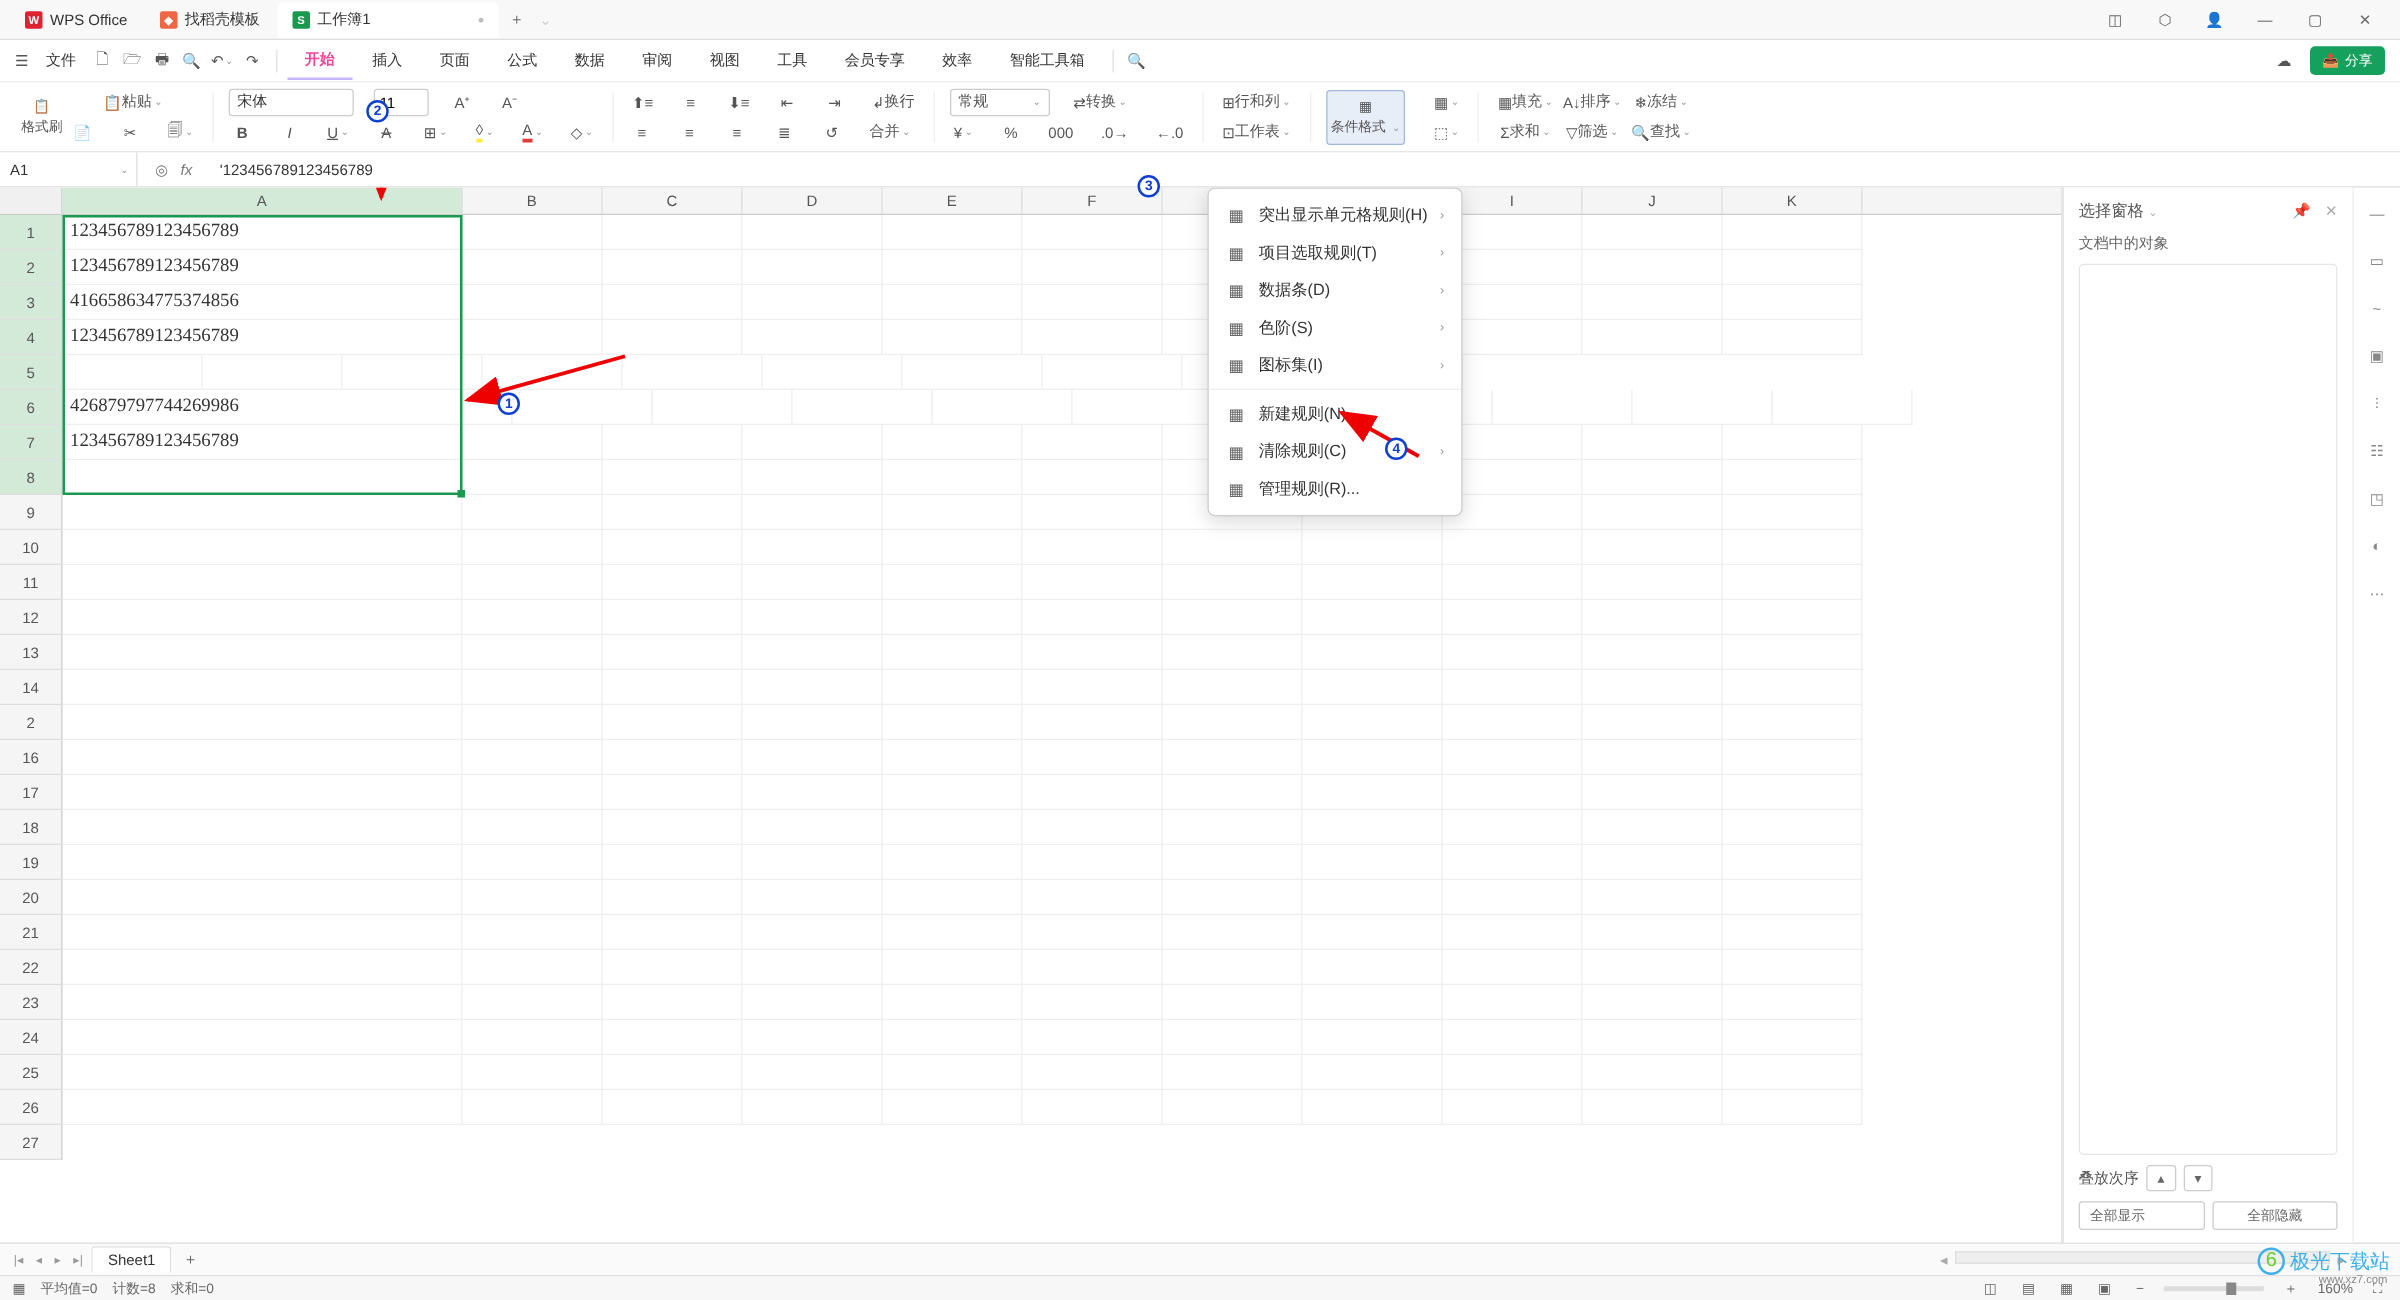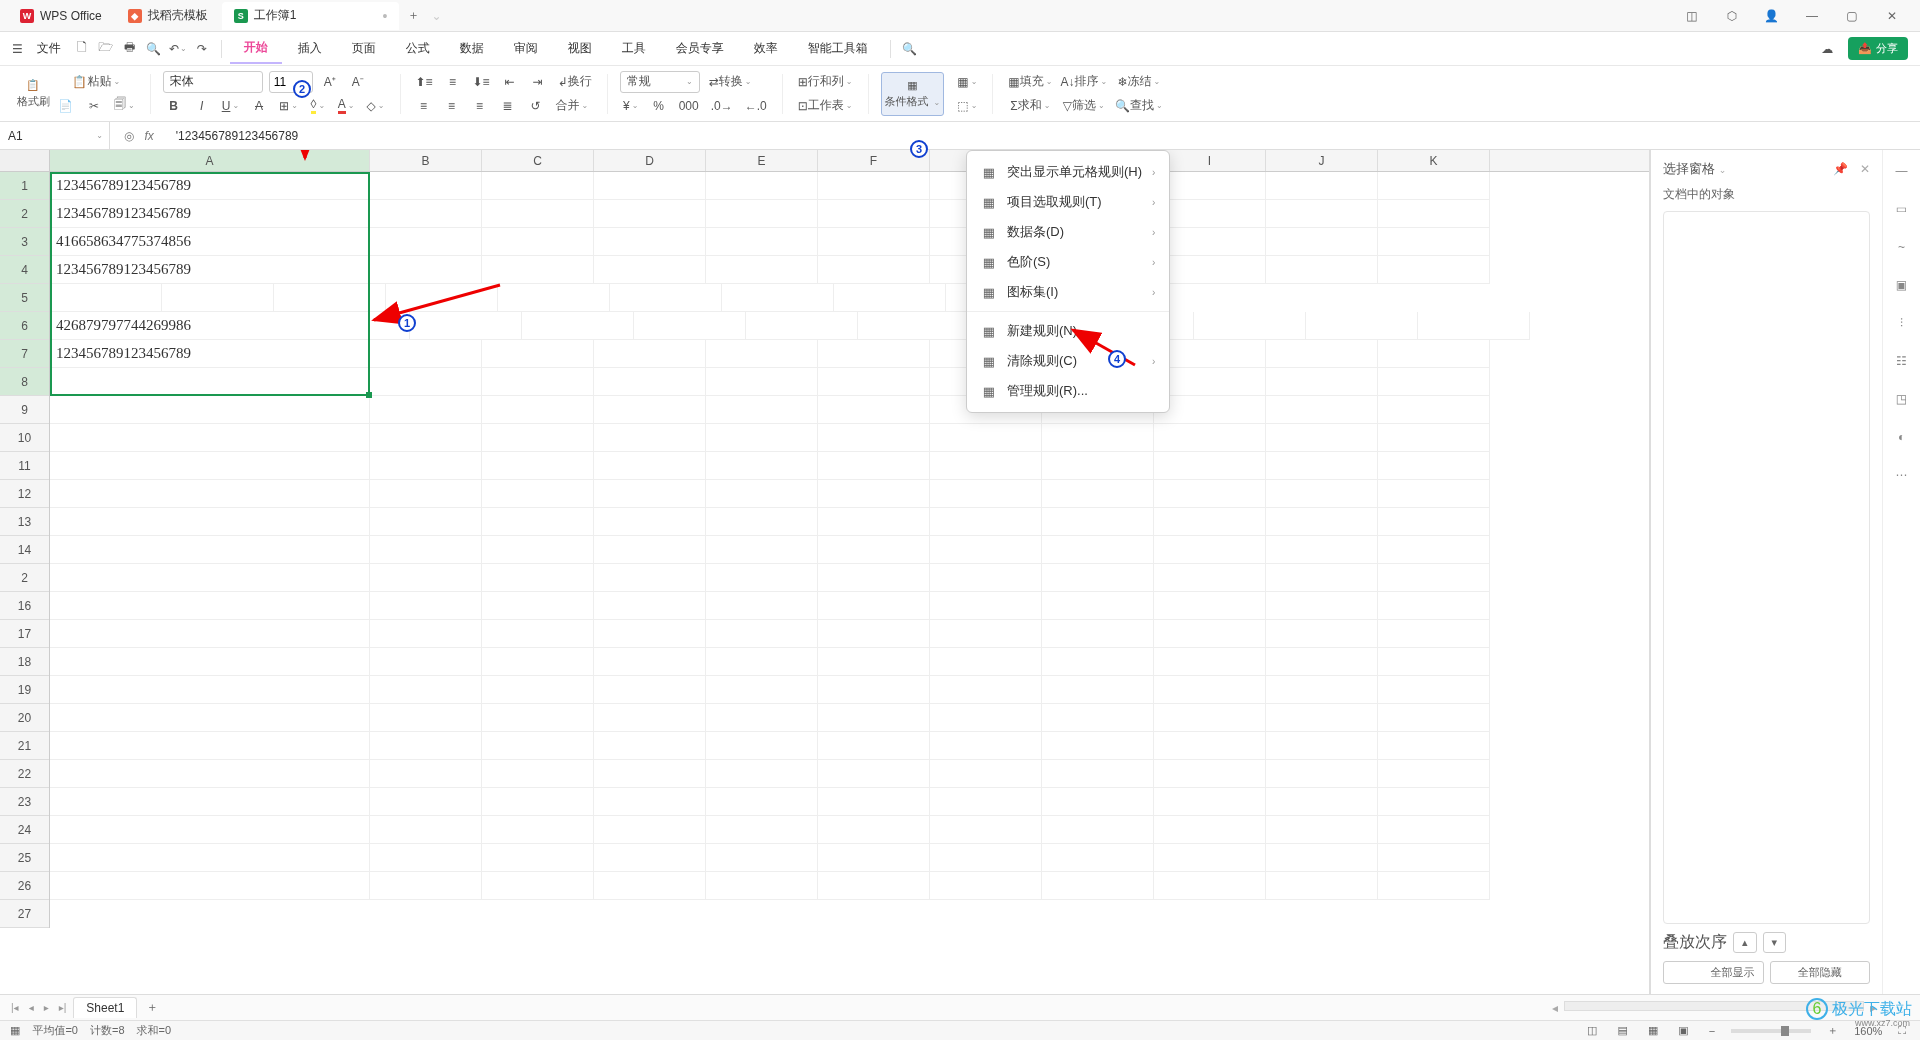--- a/index.html
+++ b/index.html
@@ -25,21 +25,21 @@
 .menubar .menuitem { padding: 6px 14px; cursor: pointer; color: #333; }
 .menubar .menuitem.active { color: #ec4899; border-bottom: 2px solid #c4b5fd; font-weight: 700; }
 .menubar .right { margin-left: auto; display: flex; align-items: center; gap: 10px; }
 .menubar .sharebtn { background: #16a05e; color: #fff; padding: 4px 10px; border-radius: 4px; cursor: pointer; display: flex; align-items: center; gap: 4px; font-size: 11px; }
 
 
 .ribbon { height: 56px; display: flex; align-items: center; padding: 4px 10px; background: #fff; border-bottom: 1px solid #e0e0e0; gap: 4px; }
 .ribbon .group { display: flex; align-items: center; gap: 2px; padding: 0 4px; }
 .ribbon .sep { width: 1px; height: 40px; background: #eee; margin: 0 4px; }
 .ribbon .col { display: flex; flex-direction: column; gap: 2px; }
-.ribbon .row { display: flex; align-items: center; gap: 6px; }
+.ribbon .row { display: flex; align-items: center; gap: 16px; }
 .ribbon .btn { height: 22px; min-width: 22px; display: flex; align-items: center; justify-content: center; padding: 0 3px; cursor: pointer; border-radius: 3px; color: #555; font-size: 12px; }
 .ribbon .btn.vertical { flex-direction: column; height: 44px; font-size: 11px; justify-content: center; gap: 2px; }
 .ribbon .btn .chev { font-size: 8px; color: #999; margin-left: 2px; }
 .ribbon .btn.highlighted { background: #e8eef8; border: 1px solid #a0b8e0; }
 .ribbon select, .ribbon input.fontsize { height: 22px; border: 1px solid #ccc; border-radius: 3px; font-size: 12px; padding: 0 4px; background: #fff; }
 .ribbon input.fontsize { width: 44px; }
 .ribbon .fontname { width: 100px; height: 22px; border: 1px solid #ccc; border-radius: 3px; padding: 0 6px; display: flex; align-items: center; background: #fff; }
 
 .cellref-bar { height: 28px; display: flex; align-items: center; border-bottom: 1px solid #ddd; background: #fff; }
 .cellref-bar .cellname { width: 110px; border-right: 1px solid #ddd; padding: 0 8px; height: 100%; display: flex; align-items: center; position: relative; }
@@ -76,21 +76,21 @@
 .anno { position: absolute; z-index: 5000; pointer-events: none; }
 .marker { position: absolute; width: 18px; height: 18px; border: 2px solid #1040d0; border-radius: 50%; background: #fff; color: #1040d0; font-size: 11px; font-weight: bold; display: flex; align-items: center; justify-content: center; z-index: 5001; }
 
 
 .sidepanel { width: 232px; border-left: 1px solid #ddd; padding: 10px 12px; background: #fff; display: flex; flex-direction: column; }
 .sidepanel .sp-header { display: flex; align-items: center; justify-content: space-between; margin-bottom: 8px; }
 .sidepanel .sp-title { font-size: 13px; color: #555; }
 .sidepanel .sp-subtitle { font-size: 12px; color: #666; margin-bottom: 8px; }
 .sidepanel .sp-box { flex: 1; border: 1px solid #e5e5e5; border-radius: 4px; background: #fff; }
 .sidepanel .sp-footer { display: flex; align-items: center; gap: 6px; margin-top: 8px; }
-.sidepanel .sp-footer .lbl { font-size: 16px; color: #555; }
+.sidepanel .sp-footer .lbl { font-size: 12px; color: #555; }
 .sidepanel .sp-footer .btn { border: 1px solid #ccc; border-radius: 3px; padding: 3px 8px; font-size: 11px; background: #fff; cursor: pointer; color: #666; }
 
 
 .rail { width: 38px; border-left: 1px solid #eee; display: flex; flex-direction: column; align-items: center; padding-top: 10px; gap: 16px; color: #888; }
 .rail .ri { cursor: pointer; width: 22px; height: 22px; display: flex; align-items: center; justify-content: center; }
 
 
 .sheettabs { height: 26px; display: flex; align-items: center; border-top: 1px solid #ddd; background: #fafafa; padding: 0 8px; gap: 4px; }
 .sheettabs .nav { color: #999; padding: 0 3px; cursor: pointer; font-size: 10px; }
 .sheettabs .stab { padding: 3px 12px; background: #fff; border: 1px solid #ddd; border-bottom: none; border-radius: 3px 3px 0 0; cursor: pointer; font-size: 12px; }
@@ -782,21 +782,21 @@
     </div>
     <div class="sp-subtitle">文档中的对象</div>
     <div class="sp-box"></div>
     <div class="sp-footer">
       <span class="lbl">叠放次序</span>
       <span class="btn">▴</span>
       <span class="btn">▾</span>
       <span style="flex:1"></span>
     </div>
     <div class="sp-footer">
-      <span class="btn" style="flex:1;text-align:right">全部显示</span>
+      <span class="btn" style="flex:1;text-align:left">全部显示</span>
       <span class="btn" style="flex:1;text-align:center">全部隐藏</span>
     </div>
   </div>
 
   <div class="rail">
     <div class="ri">—</div>
     <div class="ri">▭</div>
     <div class="ri">~</div>
     <div class="ri">▣</div>
     <div class="ri">⫶</div>

